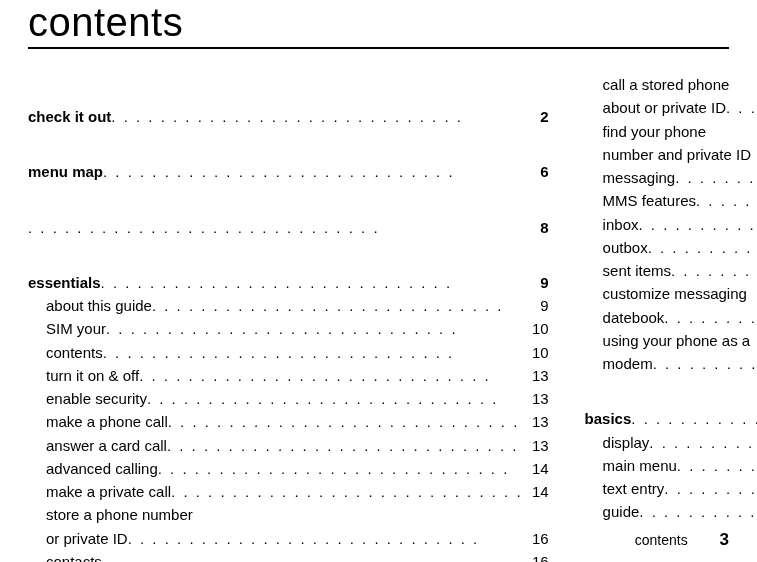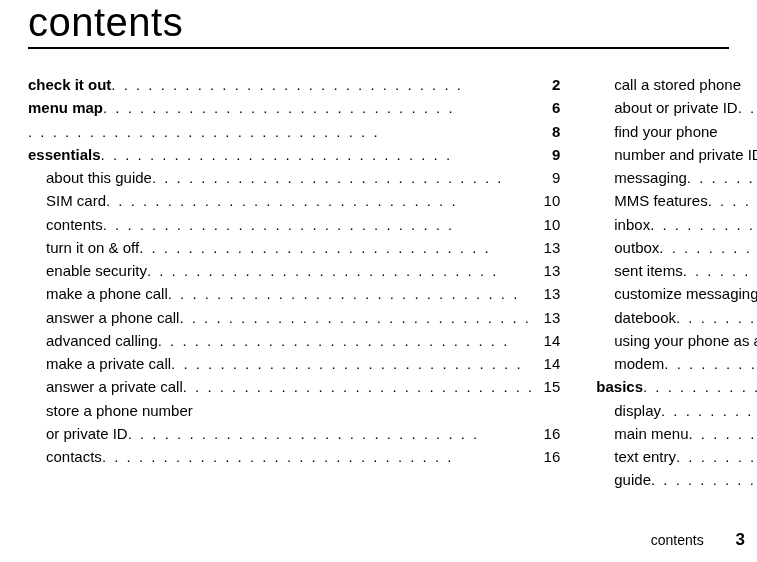--- a/index.html
+++ b/index.html
@@ -27,36 +27,36 @@
     line-height: 1.55;
   }
   .col { flex: 1; }
   .row {
     display: flex;
     align-items: baseline;
     white-space: nowrap;
   }
   .sub { padding-left: 18px; }
   .lbl { flex: 0 0 auto; }
-  .bold { font-weight: bold; }
+  .bold { font-weight: bold; margin-top: 32px; }
   .dots {
     flex: 1 1 auto;
     overflow: hidden;
     letter-spacing: 2px;
   }
   .dots::after { content: " . . . . . . . . . . . . . . . . . . . . . . . . . . . . ."; }
   .pg {
     flex: 0 0 auto;
     width: 26px;
     text-align: right;
   }
   .footer {
     position: absolute;
     bottom: 12px;
-    right: 12px;
+    right: 28px;
     font-size: 14px;
   }
   .footer .pgno { font-weight: bold; font-size: 17px; margin-left: 28px; }
 </style>
 </head>
 <body>
 
 <h1 class="title">contents</h1>
 
 <div class="columns">
@@ -79,21 +79,21 @@
         <span class="lbl bold">essentials</span>
         <span class="dots"></span>
         <span class="pg bold">9</span>
       </div>
       <div class="row sub">
         <span class="lbl">about this guide</span>
         <span class="dots"></span>
         <span class="pg">9</span>
       </div>
       <div class="row sub">
-        <span class="lbl">SIM card</span>
+        <span class="lbl">SIM your</span>
         <span class="dots"></span>
         <span class="pg">10</span>
       </div>
       <div class="row sub">
         <span class="lbl">contents</span>
         <span class="dots"></span>
         <span class="pg">10</span>
       </div>
       <div class="row sub">
         <span class="lbl">turn it on &amp; off</span>
@@ -104,38 +104,33 @@
         <span class="lbl">enable security</span>
         <span class="dots"></span>
         <span class="pg">13</span>
       </div>
       <div class="row sub">
         <span class="lbl">make a phone call</span>
         <span class="dots"></span>
         <span class="pg">13</span>
       </div>
       <div class="row sub">
-        <span class="lbl">answer a phone call</span>
+        <span class="lbl">answer a card call</span>
         <span class="dots"></span>
         <span class="pg">13</span>
       </div>
       <div class="row sub">
         <span class="lbl">advanced calling</span>
         <span class="dots"></span>
         <span class="pg">14</span>
       </div>
       <div class="row sub">
         <span class="lbl">make a private call</span>
         <span class="dots"></span>
         <span class="pg">14</span>
-      </div>
-      <div class="row sub">
-        <span class="lbl">answer a private call</span>
-        <span class="dots"></span>
-        <span class="pg">15</span>
       </div>
       <div class="row sub">
         <span class="lbl">store a phone number</span>
       </div>
       <div class="row sub">
         <span class="lbl">or private ID</span>
         <span class="dots"></span>
         <span class="pg">16</span>
       </div>
       <div class="row sub">

